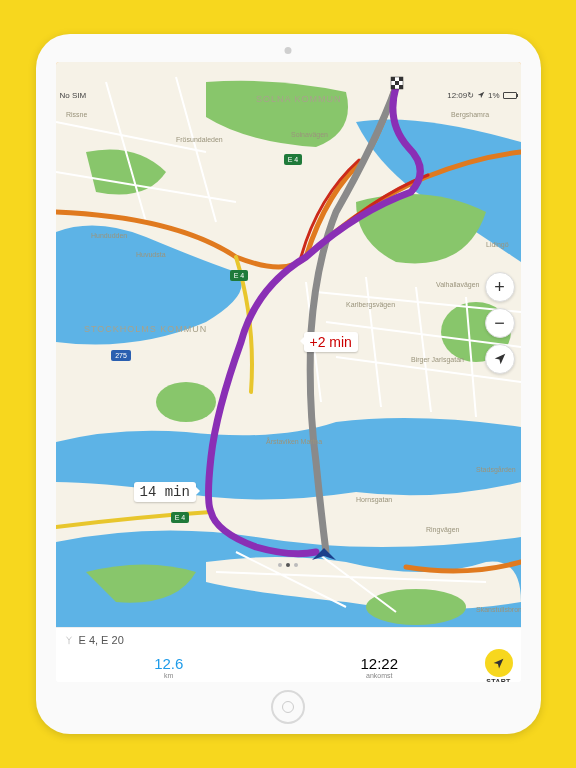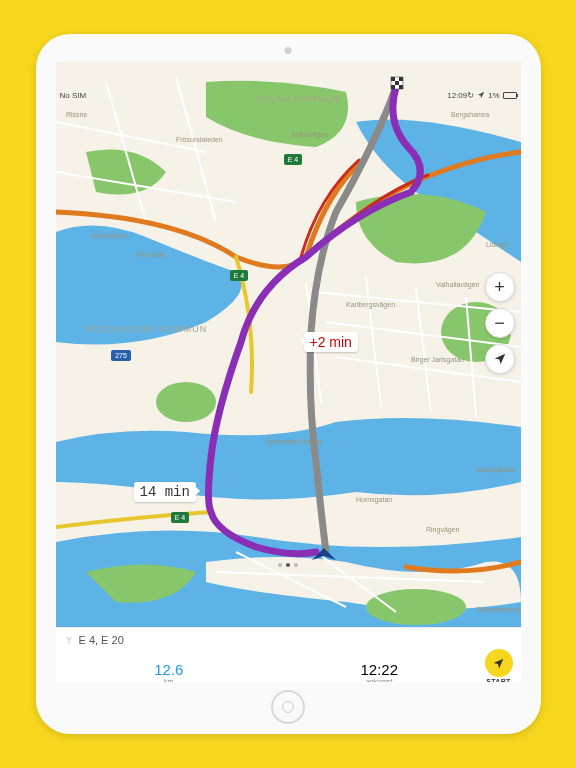--- a/index.html
+++ b/index.html
@@ -31,21 +31,21 @@
   .route-callout.alt::before { border-left-color: transparent; border-right-color: #fff; left: -9px; right: auto; }
 
   .page-dots { position: absolute; bottom: 60px; left: 50%; transform: translateX(-50%); display: flex; gap: 4px; z-index: 40; }
   .page-dots span { width: 4px; height: 4px; border-radius: 50%; background: #bbb; }
   .page-dots span.active { background: #555; }
 
   .bottom-panel { height: 55px; background: #fff; border-top: 1px solid #eee; display: flex; flex-direction: column; z-index: 40; }
   .panel-top { display: flex; align-items: center; padding: 3px 8px 0 8px; gap: 5px; }
   .route-icon svg { width: 10px; height: 10px; stroke: #aaa; stroke-width: 1.5; fill: none; }
   .route-label { font-size: 11px; color: #555; }
-  .panel-bottom { display: flex; align-items: flex-end; flex: 1; padding: 0 8px 4px 8px; }
+  .panel-bottom { display: flex; align-items: center; flex: 1; padding: 0 8px 4px 8px; }
   .metric-block { display: flex; flex-direction: column; align-items: center; flex: 1; }
   .metric-value { font-size: 15px; font-weight: 500; }
   .metric-value.dist { color: #1e9be9; }
   .metric-label { font-size: 7px; color: #888; }
   .start-block { display: flex; flex-direction: column; align-items: center; gap: 1px; }
   .start-btn { width: 28px; height: 28px; border-radius: 50%; background: #f7d71e; display: flex; align-items: center; justify-content: center; }
   .start-btn svg { width: 13px; height: 13px; }
   .start-label { font-size: 7px; font-weight: 600; color: #333; letter-spacing: 0.3px; }
 </style>
 </head>

